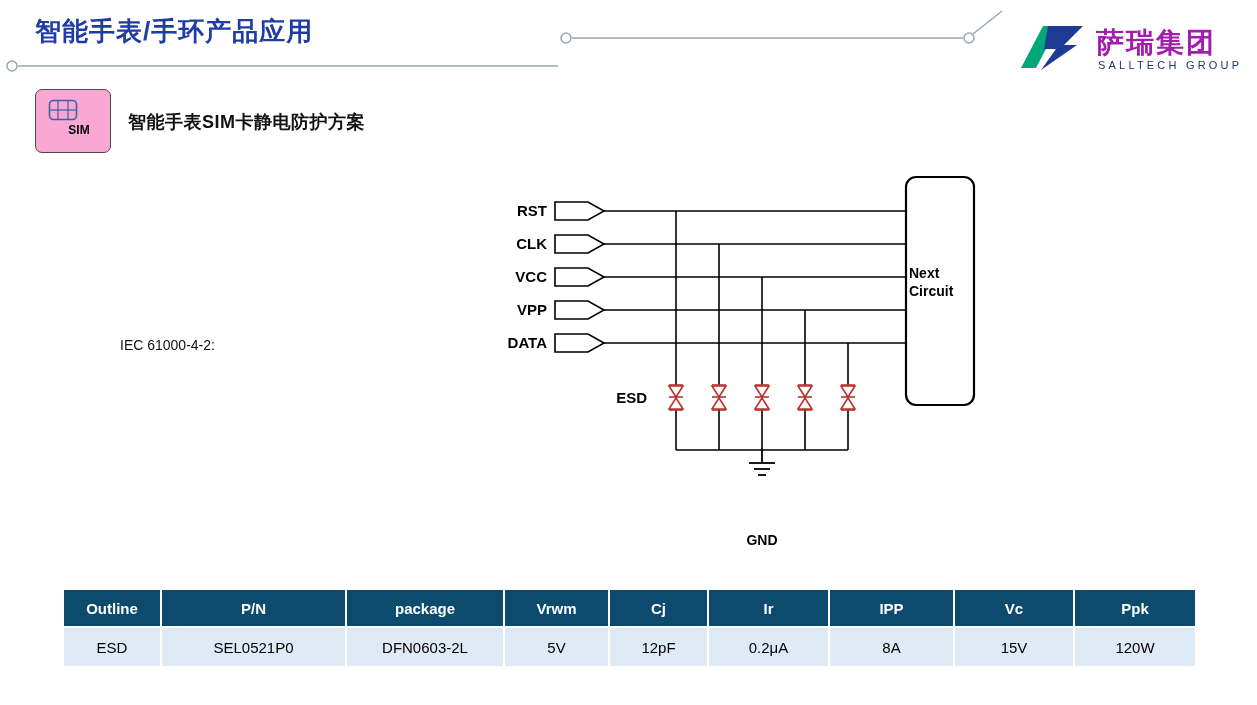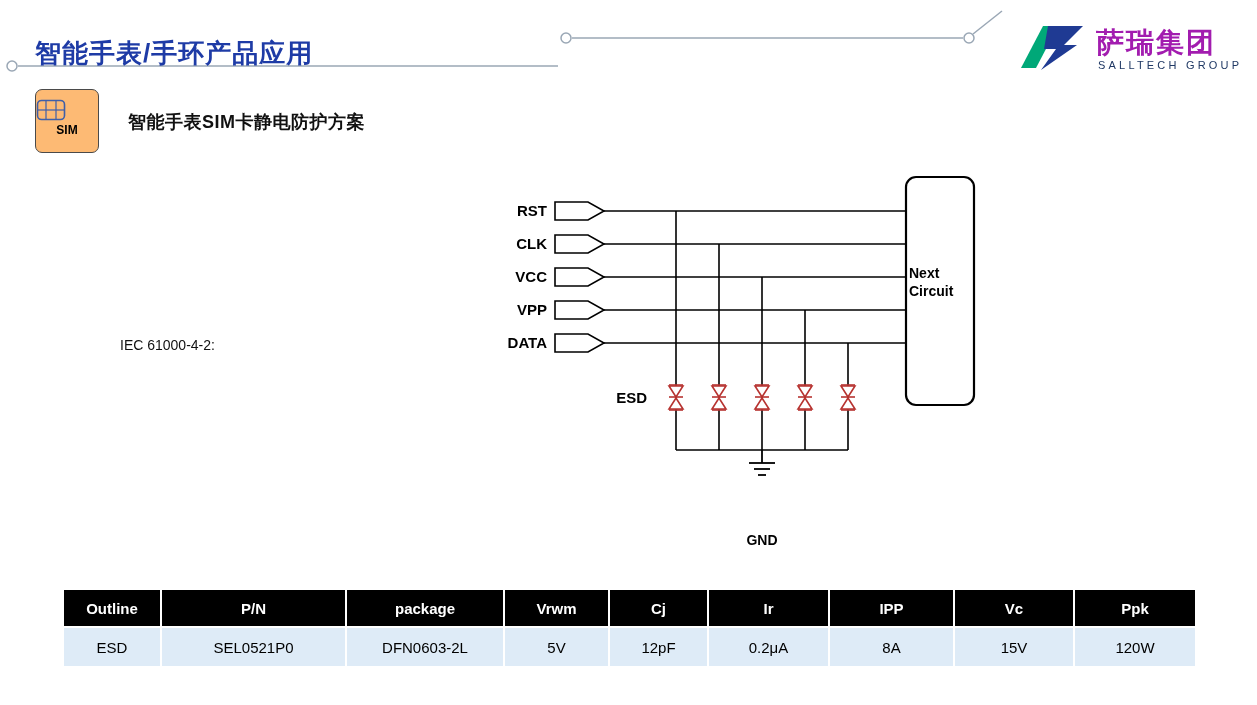--- a/index.html
+++ b/index.html
@@ -5,44 +5,43 @@
   html,body{margin:0;padding:0;}
   body{
     width:1257px;height:705px;position:relative;background:#ffffff;
     font-family:"Liberation Sans",sans-serif;overflow:hidden;color:#000;
   }
   .abs{position:absolute;}
   
   .page-title{
     left:35px;top:14px;font-size:26px;font-weight:bold;color:#1e3ba6;
     letter-spacing:1px;
-    margin-top:22px;
   }
   
   .logo-mark{left:1015px;top:20px;width:74px;height:56px;}
   .logo-cn{left:1096px;top:24px;font-size:28px;font-weight:bold;color:#a21caf;letter-spacing:2px;}
   .logo-en{left:1098px;top:59px;font-size:11px;color:#1f3864;letter-spacing:3.2px;font-weight:normal;}
   
   .sim-box{
     left:35px;top:89px;width:62px;height:62px;border:1.6px solid #4a4a4a;
-    border-radius:7px;background:#fdba74;text-align:center;
+    border-radius:7px;background:#f9a8d4;text-align:center;padding-left:12px;
   }
   .sim-chip{margin-top:9px;}
   .sim-label{font-size:12px;font-weight:bold;color:#000;margin-top:2px;}
   .section-heading{left:128px;top:110px;font-size:18px;font-weight:bold;color:#111;letter-spacing:0.5px;}
   
   .sig{left:455px;width:92px;text-align:right;font-size:15px;font-weight:bold;height:22px;line-height:22px;}
   .esd-label{left:585px;top:389px;width:62px;text-align:right;font-size:15px;font-weight:bold;}
   .gnd-label{left:732px;top:488px;width:60px;text-align:center;font-size:14px;font-weight:bold;margin-top:44px;}
   .next-circuit{left:909px;top:264px;width:60px;text-align:left;font-size:14px;font-weight:bold;line-height:18px;}
   .iec-note{left:120px;top:330px;font-size:14px;line-height:30px;color:#111;}
   
   .spec-table{position:absolute;left:62px;top:588px;width:1133px;border-collapse:collapse;table-layout:fixed;}
   .spec-table th{
-    background:#000000;color:#ffffff;font-weight:bold;font-size:15px;
+    background:#0c4a6e;color:#ffffff;font-weight:bold;font-size:15px;
     height:36px;border:2px solid #ffffff;padding:0;
   }
   .spec-table td{
     background:#deebf7;color:#000;font-size:15px;height:38px;
     border:2px solid #ffffff;text-align:center;padding:0;
   }
   svg{display:block;}
   .line-art{left:0;top:0;pointer-events:none;}
 </style>
 </head>

